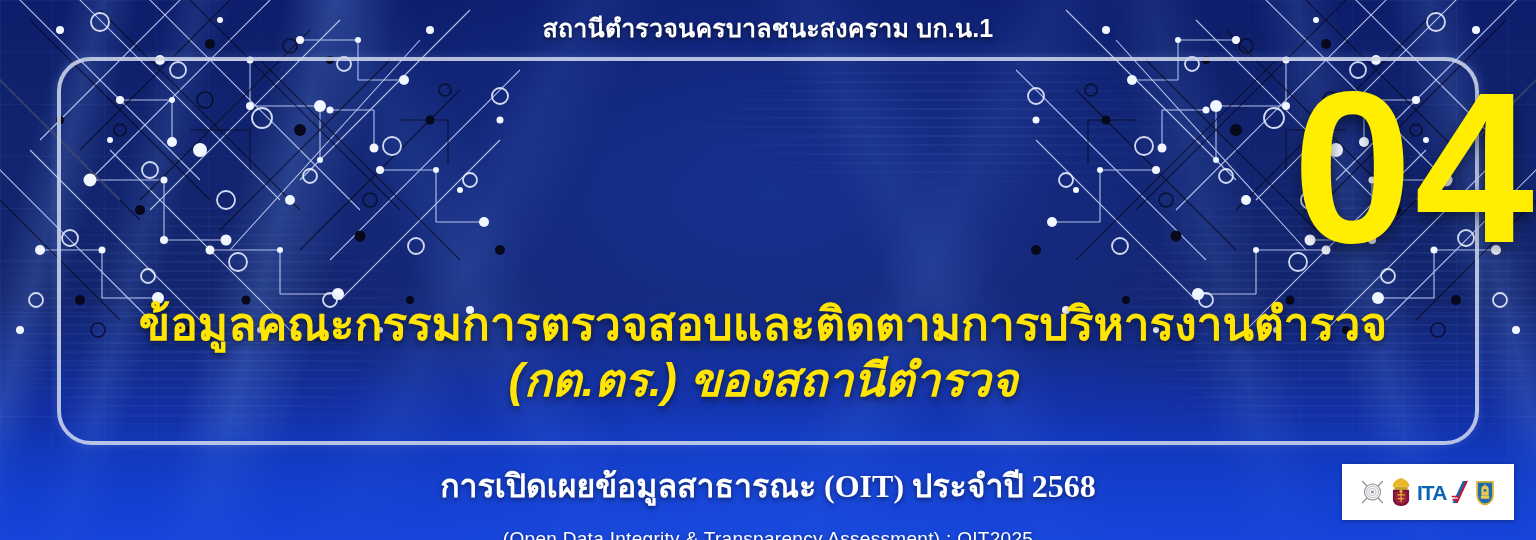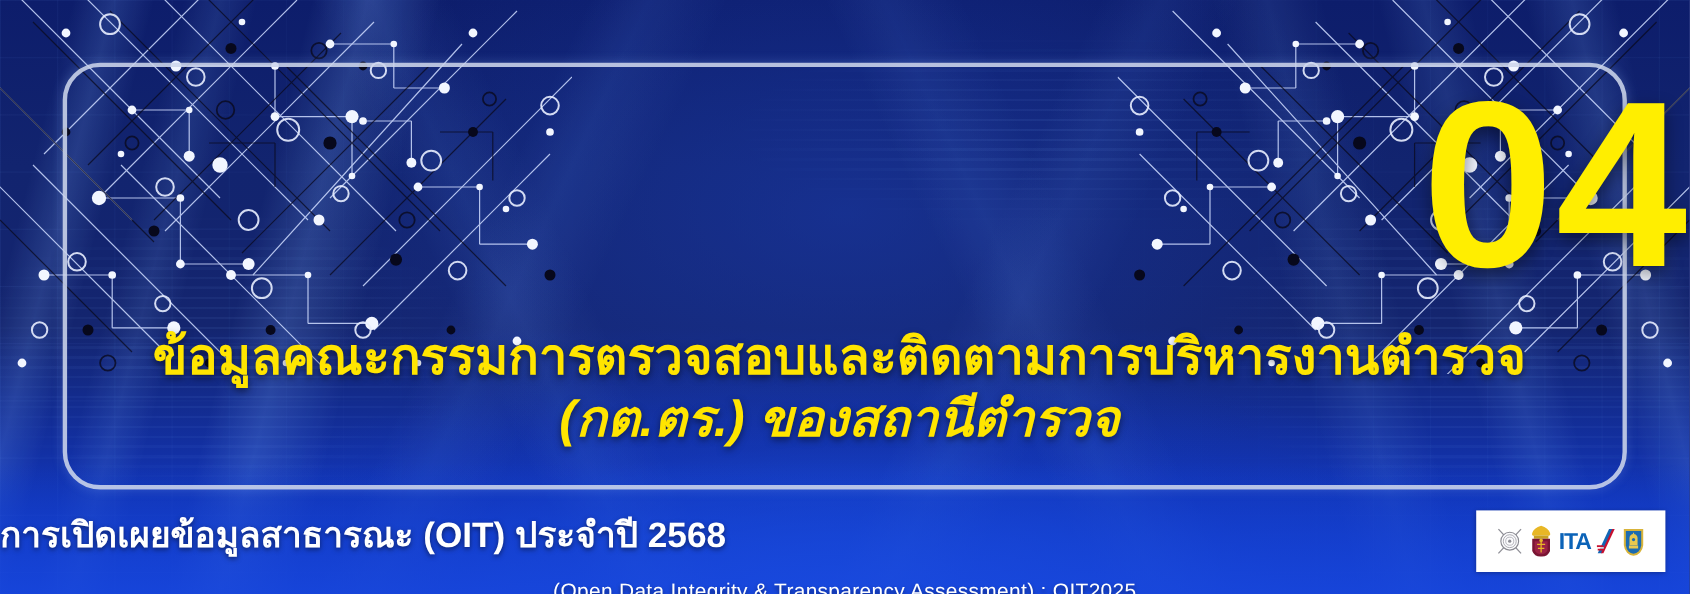--- a/index.html
+++ b/index.html
@@ -119,23 +119,25 @@
     text-align:center;
     color:#FFE500;
     font-size:46px; font-weight:bold;
     line-height:1.22;
     text-shadow:0 3px 7px rgba(0,0,0,.5);
   }
   .headline .l2{ display:block;font-style:italic; }
 
   .oit-line{
     position:absolute; left:0; right:0; top:460px;
+    text-align:center;
     color:#ffffff;
     font-size:32px; font-weight:bold;
     text-shadow:0 2px 5px rgba(0,0,0,.5);
+    font-family:Liberation Serif, serif;
   }
   .oit-sub{
     position:absolute; left:0; right:0; top:528px;
     text-align:center;
     color:#ffffff;
     font-size:19px; font-weight:normal;
     letter-spacing:.3px;
     text-shadow:0 2px 4px rgba(0,0,0,.5);
   }
 
@@ -276,20 +278,21 @@
     </defs>
     <use href="#cnet"></use>
   </svg>
 
   <svg class="circuit right" viewBox="0 0 520 340">
     <use href="#cnet"></use>
   </svg>
 
   <div class="frame"></div>
 
+  <div class="station">สถานีตำรวจนครบาลชนะสงคราม บก.น.1</div>
 
   <div class="bignum">04</div>
 
   <div class="headline">
     <span>ข้อมูลคณะกรรมการตรวจสอบและติดตามการบริหารงานตำรวจ</span>
     <span class="l2">(กต.ตร.) ของสถานีตำรวจ</span>
   </div>
 
   <div class="oit-line">การเปิดเผยข้อมูลสาธารณะ (OIT) ประจำปี 2568</div>
   <div class="oit-sub">(Open Data Integrity &amp; Transparency Assessment) : OIT2025</div>

